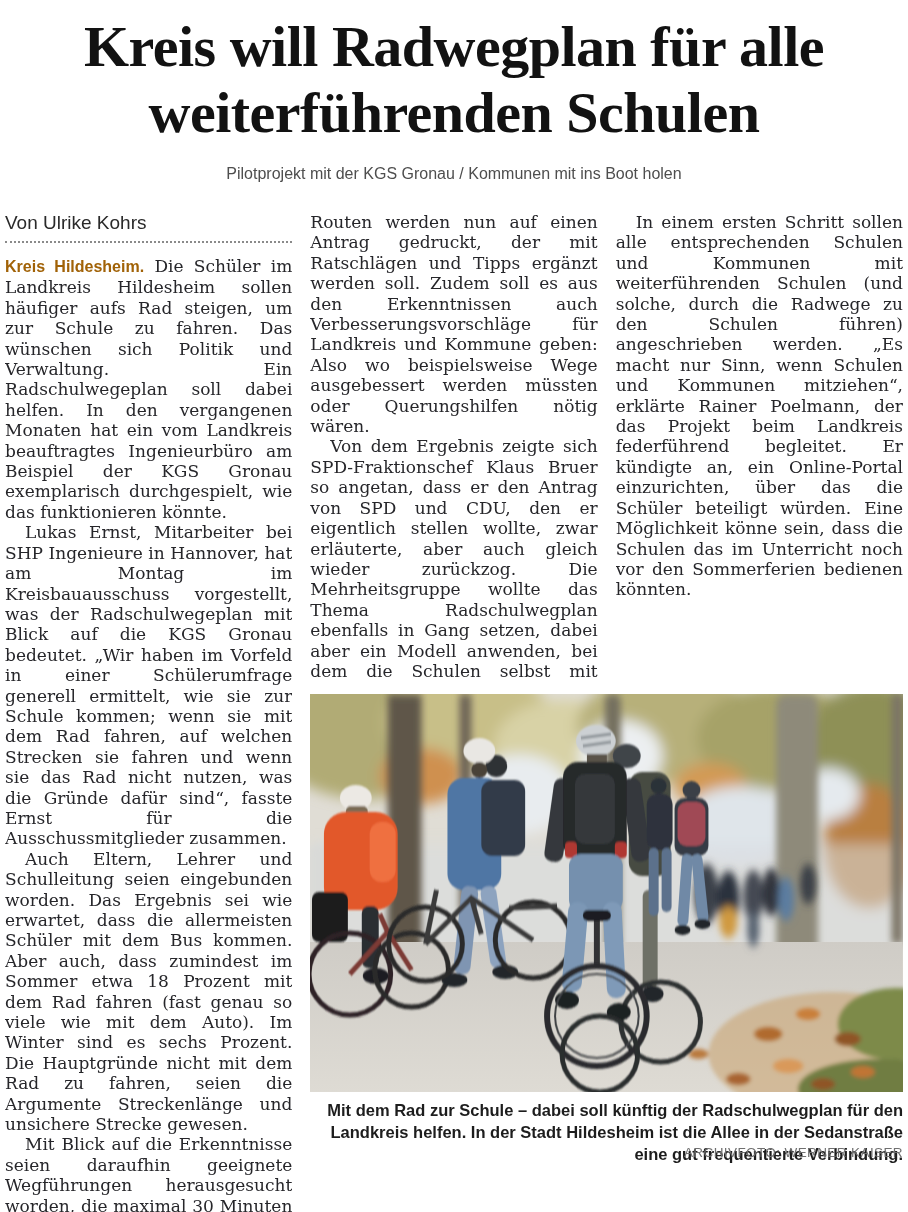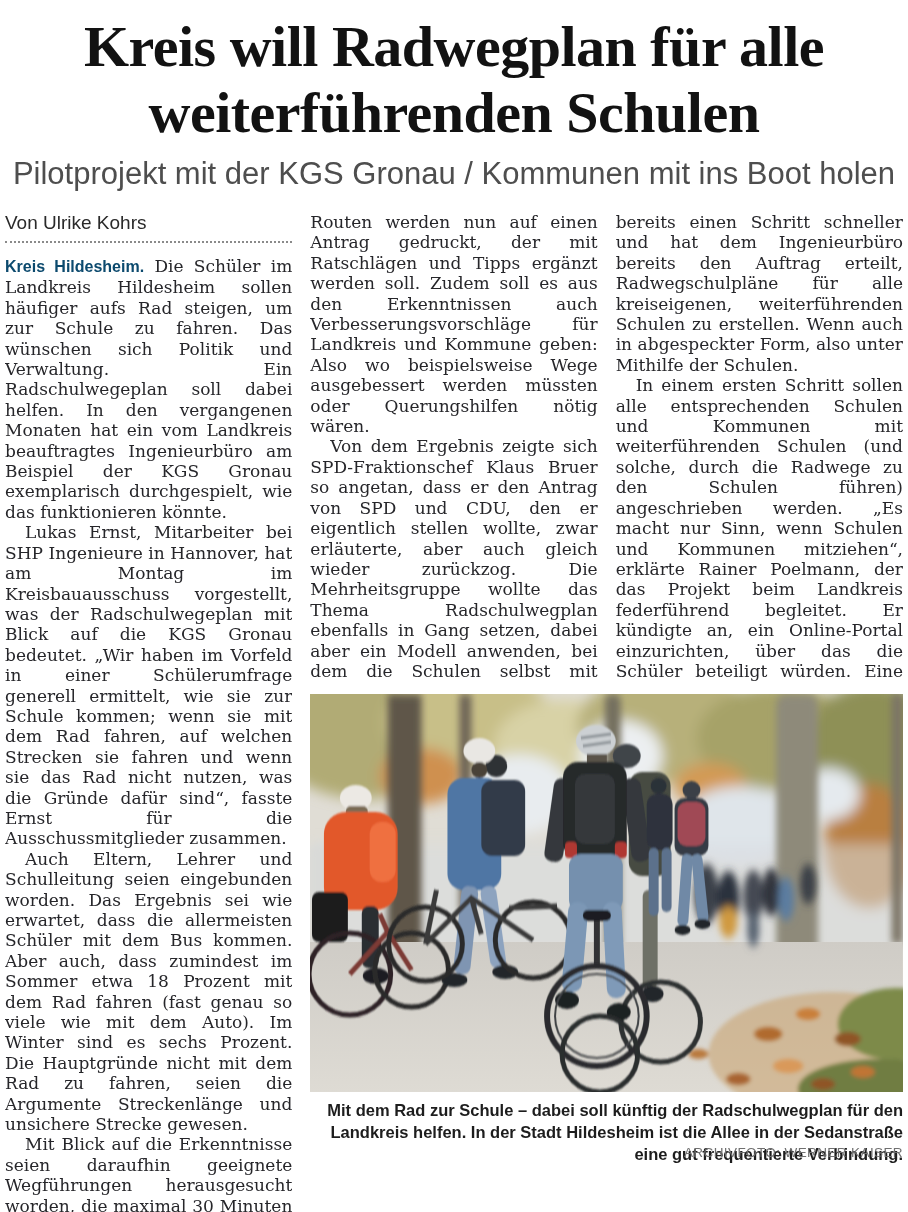--- a/index.html
+++ b/index.html
@@ -8,21 +8,21 @@
     position:relative; width:908px; height:1212px; overflow:hidden;
     padding:0 5px; background:#fff;
     font-family:"DejaVu Serif", serif; color:#26262a;
   }
   .headline {
     font-family:"Liberation Serif", serif; font-weight:bold;
     font-size:58px; line-height:66px; letter-spacing:-0.5px;
     text-align:center; color:#121212; margin:14px 16px 0;
   }
   .subheadline {
-    font-family:"Liberation Sans", sans-serif; font-size:31px; line-height:28px;
+    font-family:"Liberation Sans", sans-serif; font-size:16px; line-height:28px;
     color:#4e4e4e; text-align:center; margin-top:14px; font-weight:400;
   }
   .columns {
     display:grid; grid-template-columns:1fr 1fr 1fr; column-gap:18px;
     grid-template-rows:470px auto; margin-top:24px;
   }
   .col {
     font-size:17px; line-height:20.4px; text-align:justify;
     hyphens:auto; -webkit-hyphens:auto; overflow:hidden;
   }
@@ -31,21 +31,21 @@
   .col-3 { grid-column:3; grid-row:1; }
   .byline {
     font-family:Liberation Sans, sans-serif; font-size:19px; line-height:22px;
     color:#2a2a2a; padding-bottom:7px; border-bottom:2px dotted #8a8a8a;
   }
   .body-p { margin:0; }
   .body-p.indent { text-indent:20px; }
   .first-p { margin-top:13px; }
   .lead-in {
     font-family:"Liberation Sans", sans-serif; font-weight:bold; font-size:16px;
-    color:#0c4a6e;
+    color:#a16207;
   }
   .photo-block { grid-column:2 / 4; grid-row:2; margin-top:12px; }
   .photo-svg { display:block; width:100%; height:398px; background:#dcd9d2; }
   .caption {
     font-family:"Liberation Sans", sans-serif; font-weight:bold;
     font-size:16.5px; line-height:22px; color:#1d1d1d; margin-top:7px;
     position:relative; text-align:right;
   }
   .credit {
     position:absolute; right:0; bottom:1px; font-weight:normal;
@@ -69,21 +69,20 @@
       <p class="body-p indent">Auch Eltern, Lehrer und Schulleitung seien eingebunden worden. Das Ergebnis sei wie erwartet, dass die allermeisten Schüler mit dem Bus kommen. Aber auch, dass zumindest im Sommer etwa 18 Prozent mit dem Rad fahren (fast genau so viele wie mit dem Auto). Im Winter sind es sechs Prozent. Die Hauptgründe nicht mit dem Rad zu fahren, seien die Argumente Streckenlänge und unsichere Strecke gewesen.</p>
       <p class="body-p indent">Mit Blick auf die Erkenntnisse seien daraufhin geeignete Wegführungen herausgesucht worden, die maximal 30 Minuten lang und vorzugsweise auf Rad-, Wirtschaftswegen und Straßen mit Tempo 30 entlangführen. Die</p>
     </div>
 
     <div class="col col-2">
       <p class="body-p">Routen werden nun auf einen Antrag gedruckt, der mit Ratschlägen und Tipps ergänzt werden soll. Zudem soll es aus den Erkenntnissen auch Verbesserungsvorschläge für Landkreis und Kommune geben: Also wo beispielsweise Wege ausgebessert werden müssten oder Querungshilfen nötig wären.</p>
       <p class="body-p indent">Von dem Ergebnis zeigte sich SPD-Fraktionschef Klaus Bruer so angetan, dass er den Antrag von SPD und CDU, den er eigentlich stellen wollte, zwar erläuterte, aber auch gleich wieder zurückzog. Die Mehrheitsgruppe wollte das Thema Radschulwegplan ebenfalls in Gang setzen, dabei aber ein Modell anwenden, bei dem die Schulen selbst mit entsprechenden Online-Tools und Leitfäden die Pläne erstellen sollten. Die Kreisverwaltung war aber</p>
     </div>
 
     <div class="col col-3">
-      <p class="body-p">bereits einen Schritt schneller und hat dem Ingenieurbüro bereits den Auftrag erteilt, Radwegschulpläne für alle kreiseigenen, weiterführenden Schulen zu erstellen. Wenn auch in abgespeckter Form, also unter Mithilfe der Schulen.</p>
       <p class="body-p indent">In einem ersten Schritt sollen alle entsprechenden Schulen und Kommunen mit weiterführenden Schulen (und solche, durch die Radwege zu den Schulen führen) angeschrieben werden. „Es macht nur Sinn, wenn Schulen und Kommunen mitziehen“, erklärte Rainer Poelmann, der das Projekt beim Landkreis federführend begleitet. Er kündigte an, ein Online-Portal einzurichten, über das die Schüler beteiligt würden. Eine Möglichkeit könne sein, dass die Schulen das im Unterricht noch vor den Sommerferien bedienen könnten.</p>
     </div>
 
     <figure class="photo-block">
       <svg class="photo-svg" viewBox="0 0 595 398" preserveAspectRatio="none" xmlns="http://www.w3.org/2000/svg">
         <defs>
           <filter id="b7" x="-25%" y="-25%" width="150%" height="150%">
               <feGaussianBlur stdDeviation="7"></feGaussianBlur>
             </filter>
           <filter id="b4" x="-25%" y="-25%" width="150%" height="150%">

